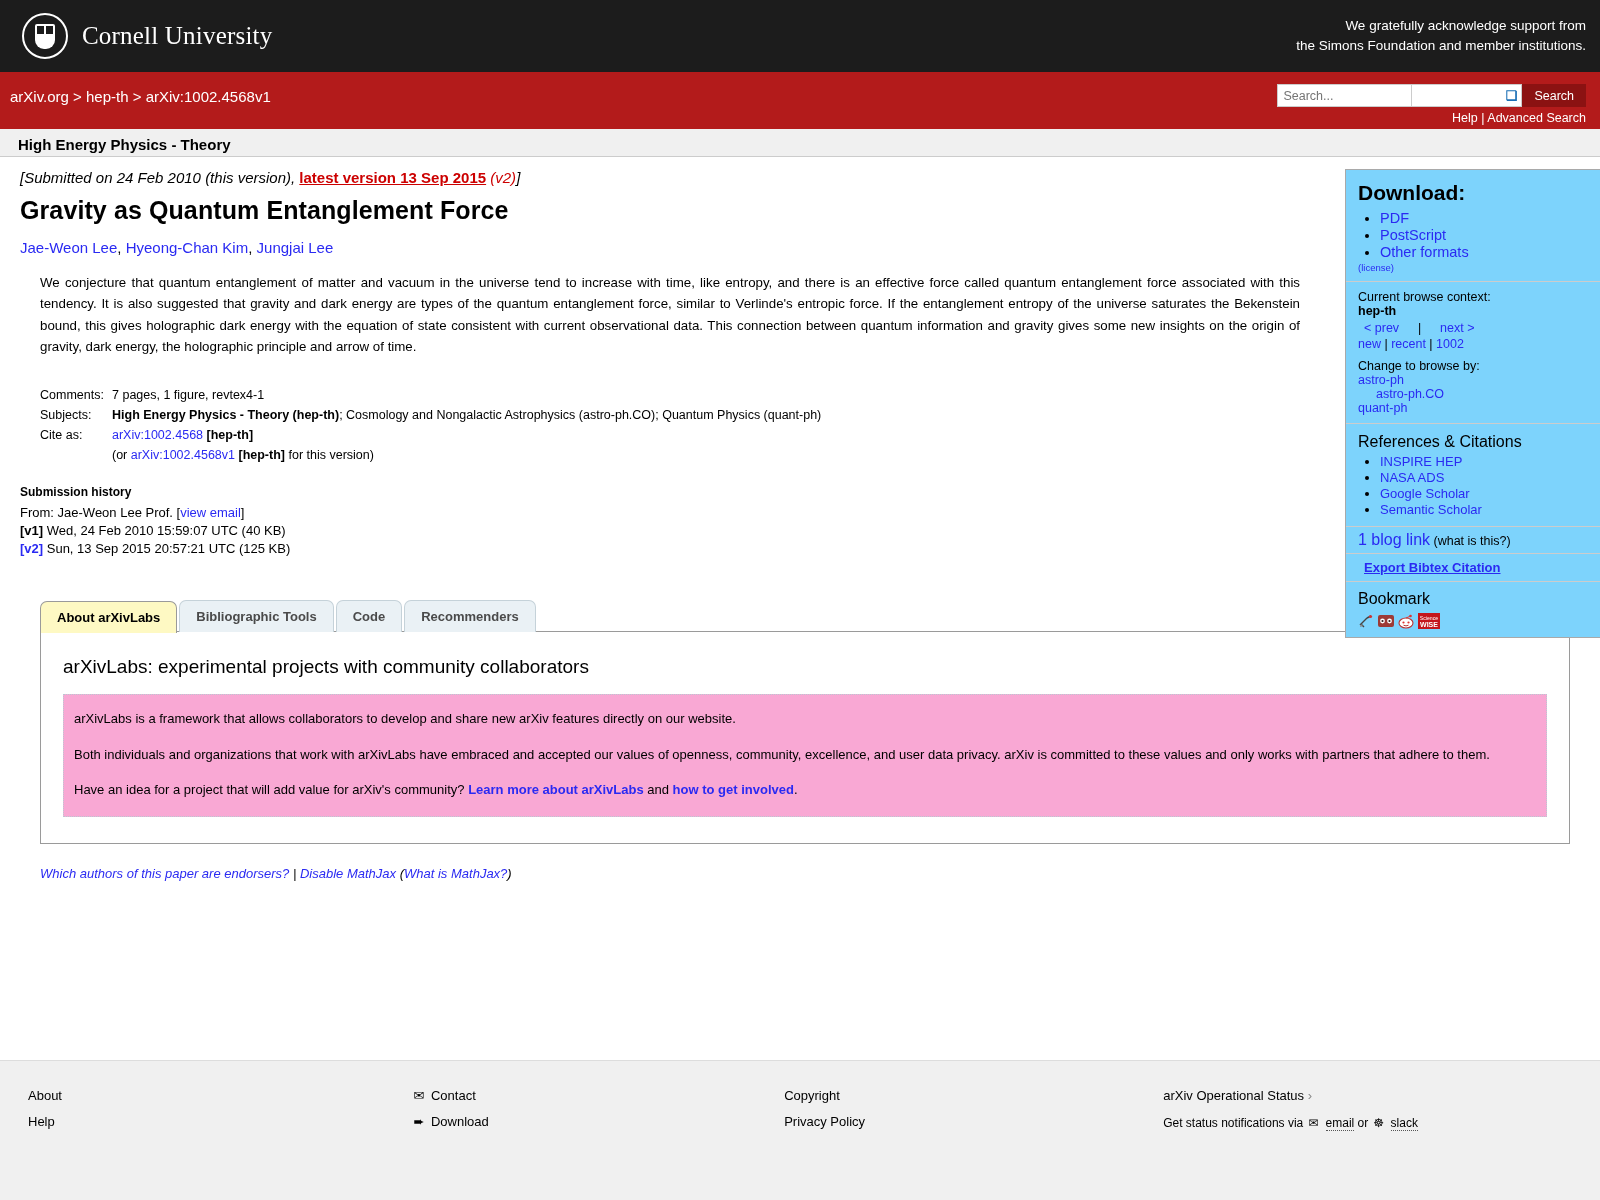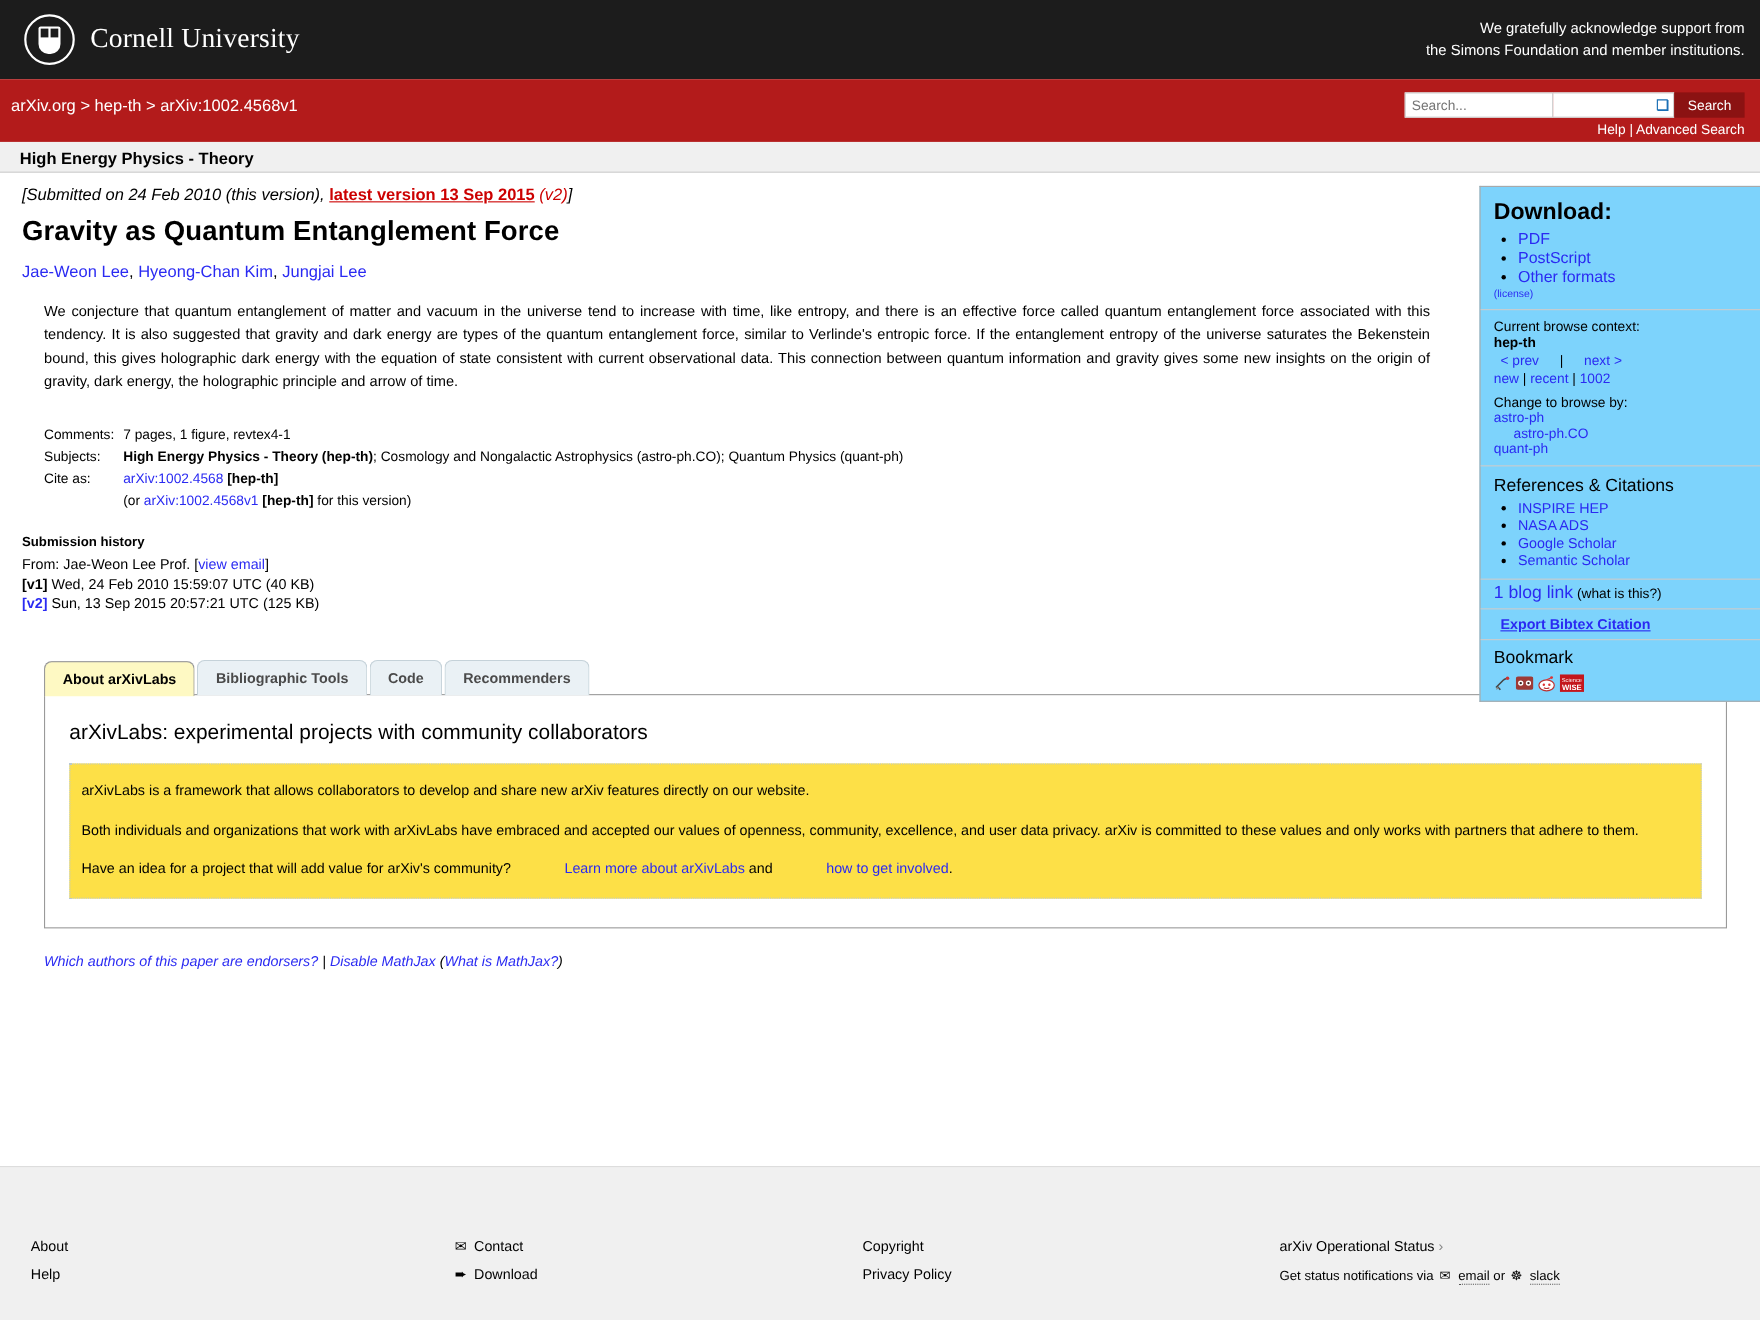--- a/index.html
+++ b/index.html
@@ -152,38 +152,38 @@
     background:#eaf1f5; color:#4a4a4a; border:1px solid #c5d2d9;
     border-bottom:none; border-radius:7px 7px 0 0; cursor:pointer;
   }
   .tab.active { background:#fef9c3; color:#000; border-color:#9a9a9a; position:relative; top:1px; }
   .labs-panel {
     border:1px solid #9a9a9a; padding:18px 22px 26px 22px; background:#fff;
     margin-top:-1px;
   }
   .labs-h { font-size:19px; margin:6px 0 16px 0; }
   .labs-box {
-    background:#fde047; border:1px dotted #b9c9d2;
+    background:#f9a8d4; border:1px dotted #b9c9d2;
     padding:14px 10px 16px 10px; font-size:13px; line-height:1.5;
   }
   .labs-box p { margin:0 0 16px 0; }
   .labs-box p:last-child { margin-bottom:0; }
-  .labs-box a { color:#2a2af2; font-weight:normal; text-decoration:none;margin-left:45px; }
+  .labs-box a { color:#2a2af2; font-weight:bold; text-decoration:none; }
 
   .endorse {
     margin:22px 0 0 22px; font-size:13px; font-style:italic;
   }
   .endorse a { color:#2a2af2; text-decoration:none; font-style:italic; }
 
   
   .footer {
     position:absolute; left:0; bottom:0; width:1600px; height:140px;
     background:#f0f0f0; border-top:1px solid #ddd;
   }
-  .footer-inner { display:flex; padding:22px 43px 0 28px;margin-top:37px; }
+  .footer-inner { display:flex; padding:22px 43px 0 28px; }
   .fcol { font-size:13px; line-height:2.0; }
   .fcol.c1 { width:390px; }
   .fcol.c2 { width:378px; }
   .fcol.c3 { width:385px; }
   .fcol.c4 { width:400px; }
   .fcol a { color:#000; text-decoration:none; }
   .ficon { display:inline-block; width:14px; text-align:center; margin-right:5px; }
   .status-note { font-size:12px; line-height:1.7; margin-top:4px; }
   .dotted { border-bottom:1px dotted #555; }
 </style>

